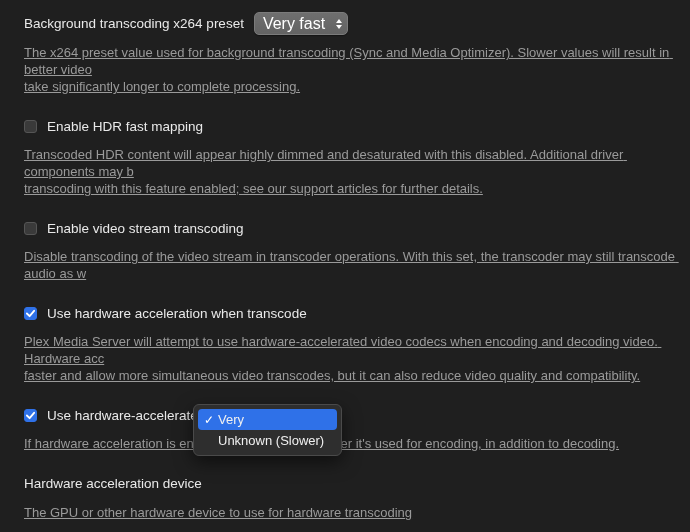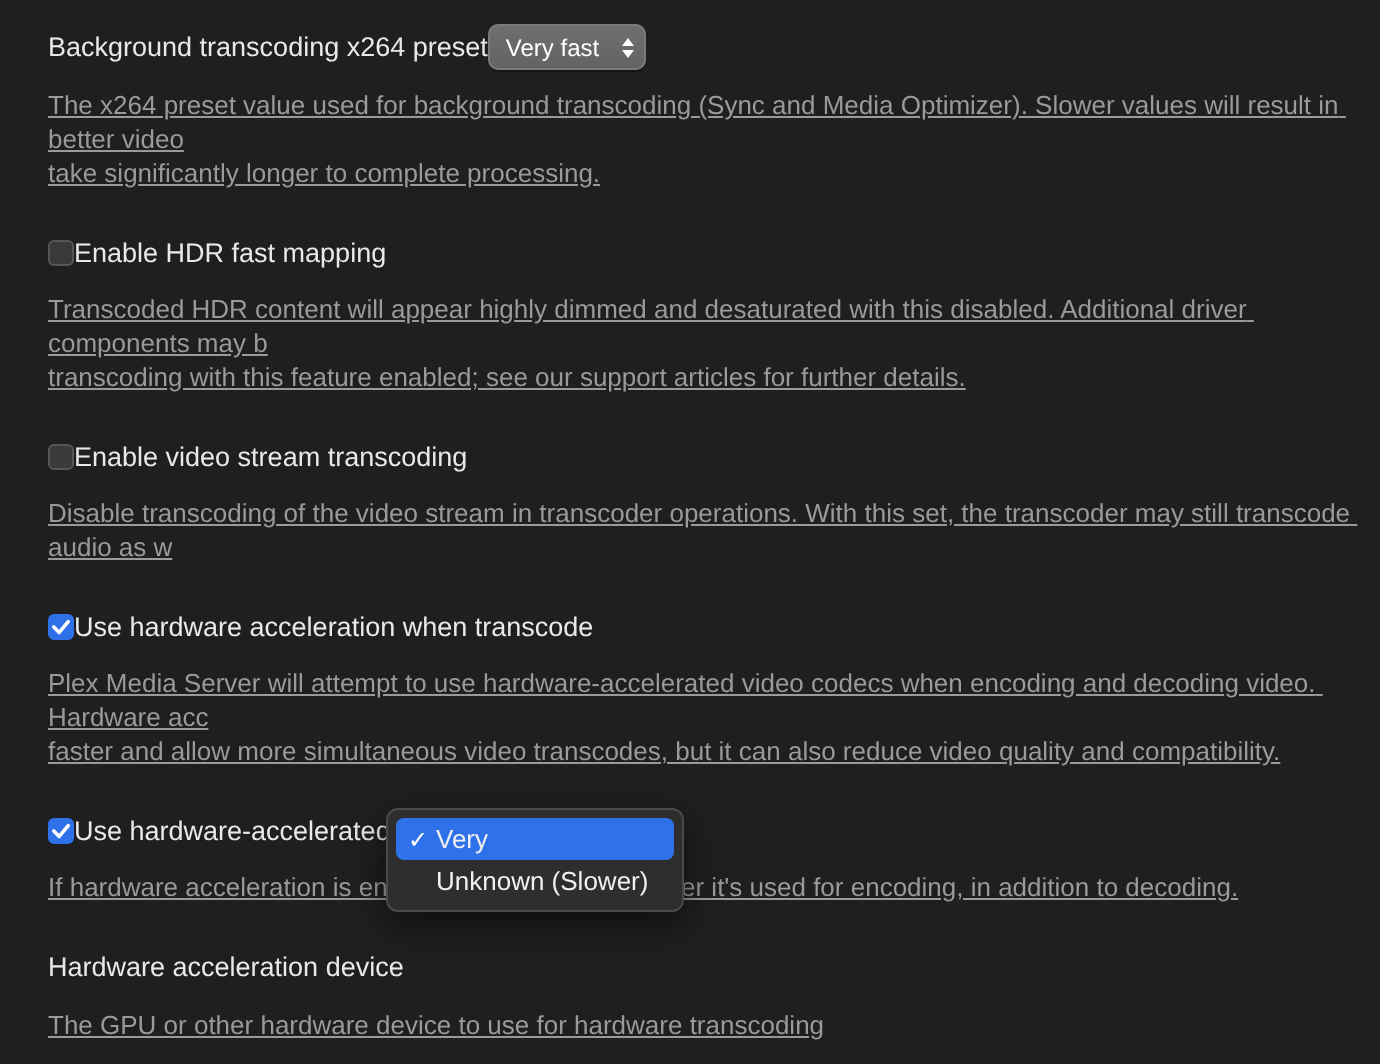--- a/index.html
+++ b/index.html
@@ -22,20 +22,21 @@
     background: #1f1f1f;
     padding: 0;
     box-sizing: border-box;
   }
   .settings-list {
     padding: 12px 0 0 24px;
   }
   .setting-row {
     display: flex;
     align-items: center;
+    gap: 10px;
     min-height: 22px;
     text-align: center;
   }
   .setting-label {
     font-size: 13.5px;
     color: #e9e9e9;
     white-space: nowrap;
   }
   .desc {
     font-size: 13px;
@@ -53,21 +54,21 @@
   .popup {
     position: relative;
     display: inline-flex;
     align-items: center;
     background: #6e6e6e;
     background: linear-gradient(#6f6f6f, #636363);
     border: 1px solid #7b7b7b;
     border-radius: 5px;
     height: 21px;
     padding: 0 22px 0 8px;
-    font-size: 12px;
+    font-size: 16px;
     color: #ffffff;
     box-shadow: 0 1px 1px rgba(0,0,0,0.35);
     cursor: default;
     white-space: nowrap;
   }
   .popup .arrows {
     position: absolute;
     right: 5px;
     top: 50%;
     transform: translateY(-50%);

